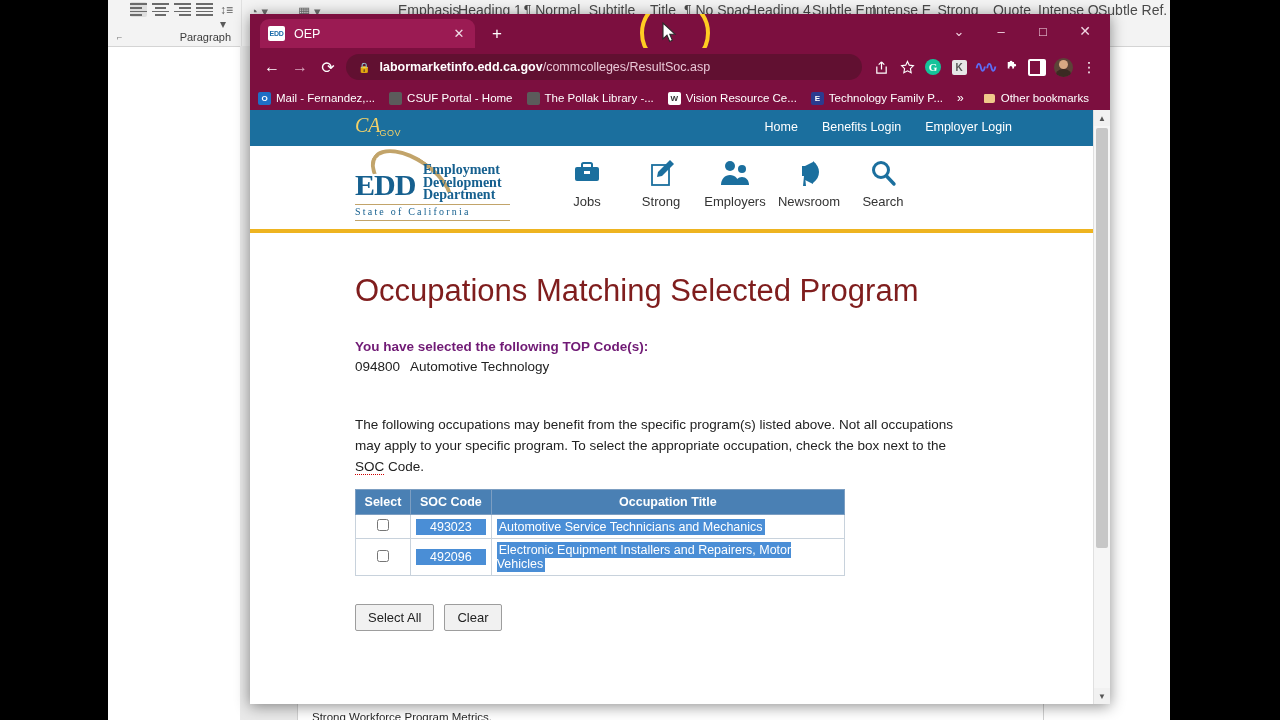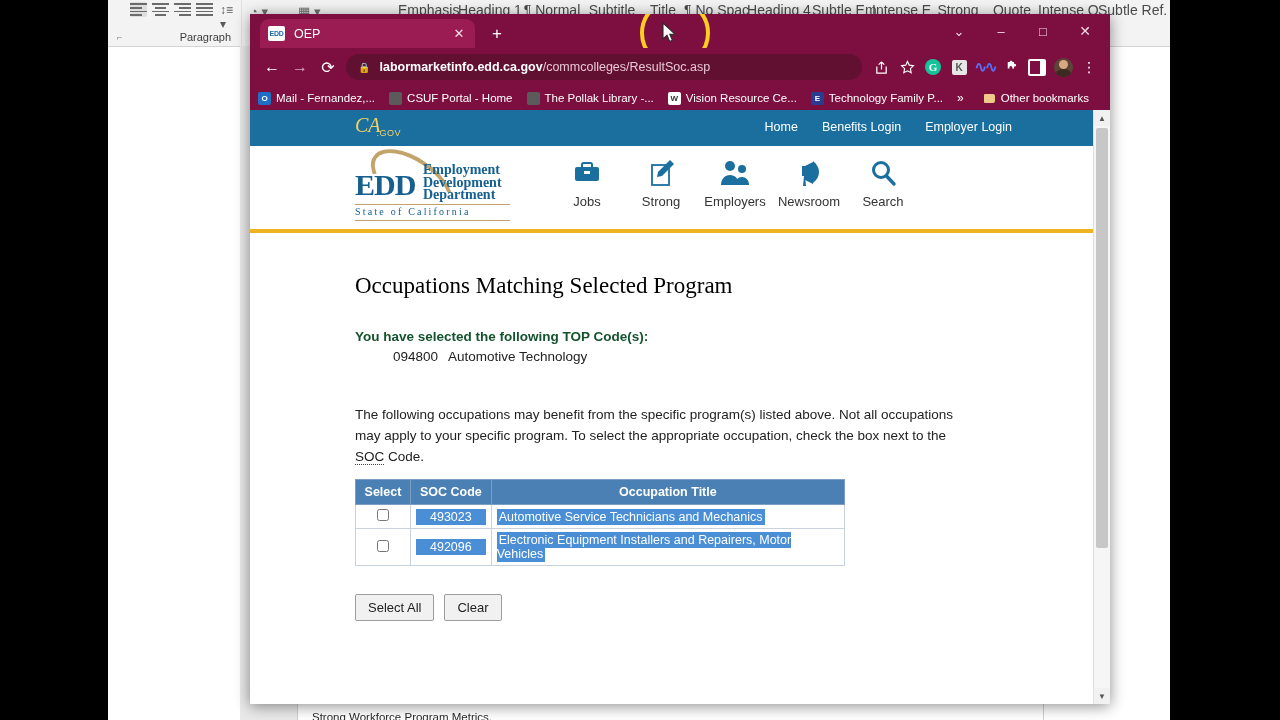--- a/index.html
+++ b/index.html
@@ -96,23 +96,23 @@
   .edd-words{position:absolute;left:68px;top:6px;font-family:"Liberation Serif",serif;font-weight:bold;font-size:14px;color:#16608f;line-height:12.5px;}
   .edd-rule{position:absolute;left:0;top:46px;width:155px;height:1px;background:#c2a46a;}
   .edd-state{position:absolute;left:0;top:48px;font-family:"Liberation Serif",serif;font-size:10px;color:#16608f;letter-spacing:2.2px;}
   .edd-rule2{position:absolute;left:0;top:62px;width:155px;height:1px;background:#c2a46a;}
   .nav-items{position:absolute;left:300px;top:8px;display:flex;}
   .nav-item{width:74px;text-align:center;}
   .nav-ico{height:38px;display:flex;align-items:center;justify-content:center;color:#1b6f9e;}
   .nav-lbl{font-size:13px;color:#333;margin-top:2px;}
   #gold-bar{height:4px;background:#eeb420;}
   #content{padding:40px 0 0 105px;position:relative;}
-  h1#page-title{margin:0;font-family:Liberation Serif, serif;font-weight:normal;font-size:23px;color:#000000;}
-  .sel-head{margin-top:30px;font-size:13.5px;font-weight:bold;color:#14532d;}
-  .sel-row{margin-top:5px;margin-left:38px;font-size:13.5px;color:#222;}
+  h1#page-title{margin:0;font-family:Liberation Sans, sans-serif;font-weight:normal;font-size:31px;color:#7f1d1d;}
+  .sel-head{margin-top:30px;font-size:13.5px;font-weight:bold;color:#701a75;}
+  .sel-row{margin-top:5px;font-size:13.5px;color:#222;}
   .sel-row span.code{display:inline-block;width:55px;}
   .para{margin-top:40px;width:615px;font-size:13.5px;color:#222;line-height:21px;}
   .sqc{border-bottom:1px dotted #c00;}
   table#occ{margin-top:12px;border-collapse:collapse;width:490px;border:1px solid #9aa8b5;}
   table#occ th{background:#4a80b4;color:#fff;font-size:12.5px;font-weight:bold;padding:5px 4px;border:1px solid #7c9ec2;}
   table#occ td{border:1px solid #c8d2dc;font-size:12.5px;padding:4px 5px;background:#fff;}
   .c-sel{width:44px;text-align:center;}
   .c-soc{width:62px;text-align:center;}
   .hl{background:#4a8ed6;color:#fff;padding:1px 2px;}
   .hl-soc{background:#4a8ed6;color:#fff;padding:1px 14px;}

